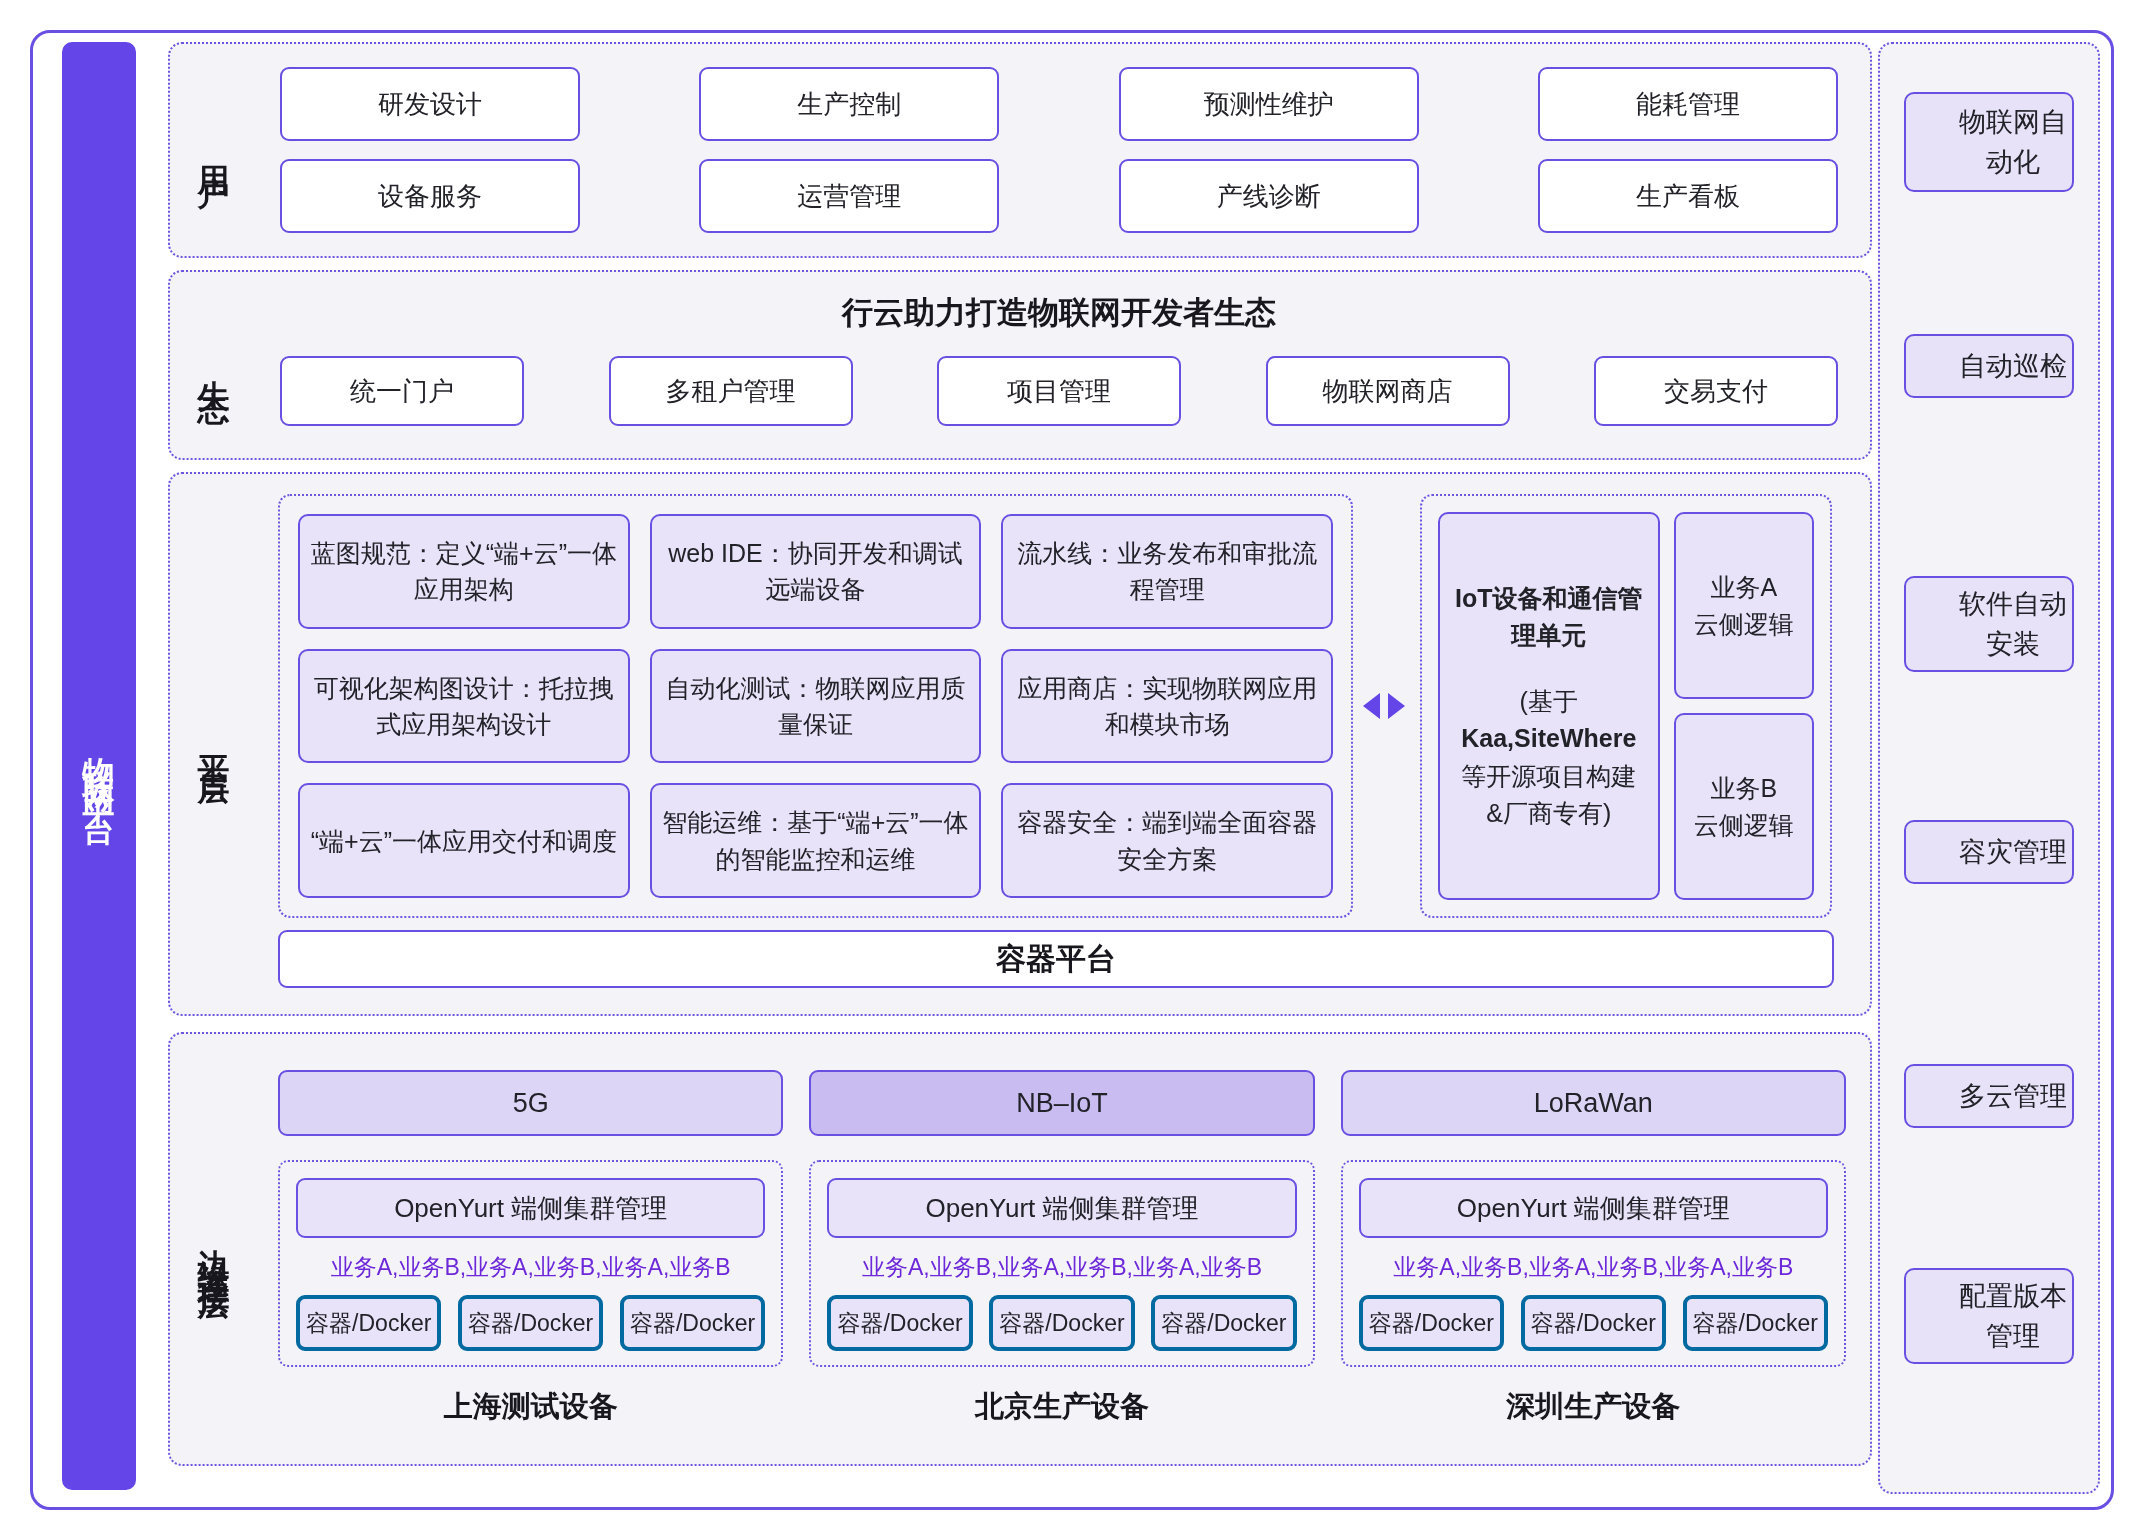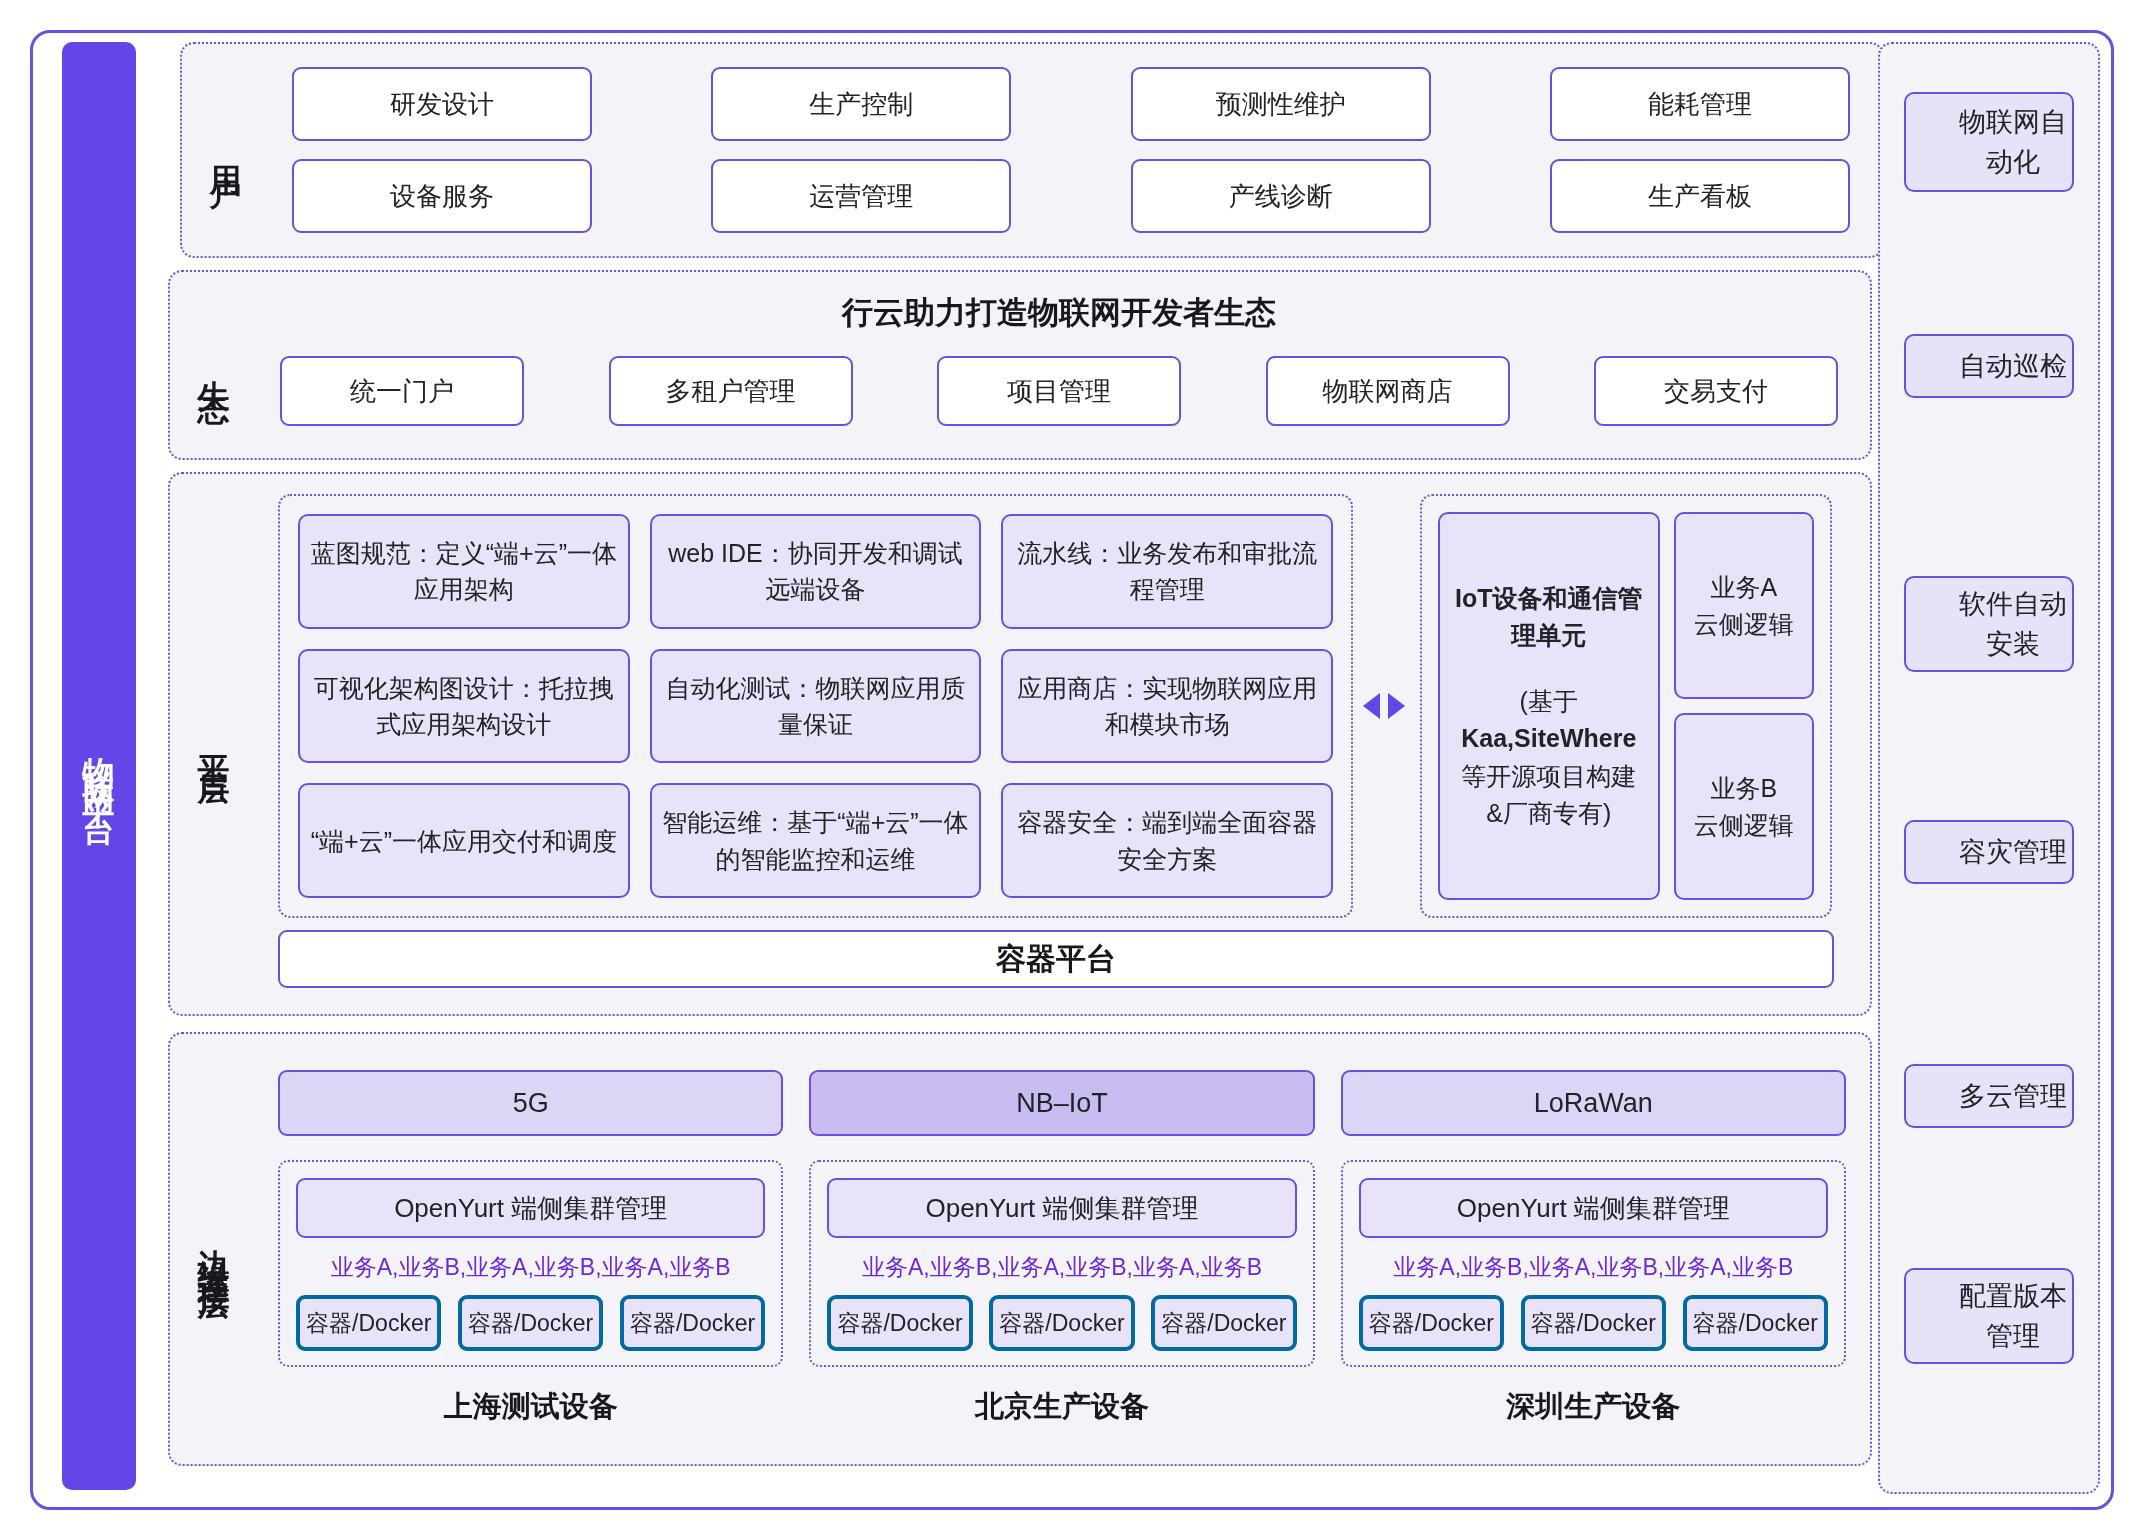--- a/index.html
+++ b/index.html
@@ -7,21 +7,21 @@
   .canvas{position:relative;width:2144px;height:1540px;background:#ffffff;overflow:hidden;}
   .frame{position:absolute;left:30px;top:30px;width:2078px;height:1474px;
          border:3px solid #6a4fe3;border-radius:20px;}
   
   .purple-bar{position:absolute;left:62px;top:42px;width:74px;height:1448px;
               background:#6345e8;border-radius:10px;display:flex;align-items:center;justify-content:center;}
   .purple-bar .vtext{writing-mode:vertical-rl;text-orientation:upright;color:#ffffff;
                      font-size:32px;font-weight:700;letter-spacing:14px;}
   
   .section{position:absolute;border:2px dotted #6c55e0;border-radius:14px;background:#f4f4f8;}
-  .sec-user{left:180px;top:42px;width:1700px;height:212px;font-family:Liberation Serif, serif;}
+  .sec-user{left:168px;top:42px;width:1700px;height:212px;font-family:Liberation Serif, serif;}
   .sec-eco{left:168px;top:270px;width:1700px;height:186px;}
   .sec-platform{left:168px;top:472px;width:1700px;height:540px;}
   .sec-edge{left:168px;top:1032px;width:1700px;height:430px;}
   .sec-label{position:absolute;left:22px;top:50%;transform:translateY(-50%);
              writing-mode:vertical-rl;text-orientation:upright;font-size:32px;font-weight:700;
              color:#17171d;letter-spacing:10px;white-space:nowrap;}
   
   .wbox{background:#ffffff;border:2px solid #6a4fe3;border-radius:9px;
         display:flex;align-items:center;justify-content:center;font-size:26px;text-align:center;}
   .lavbox{background:#e8e3f9;border:2px solid #6a4fe3;border-radius:10px;

